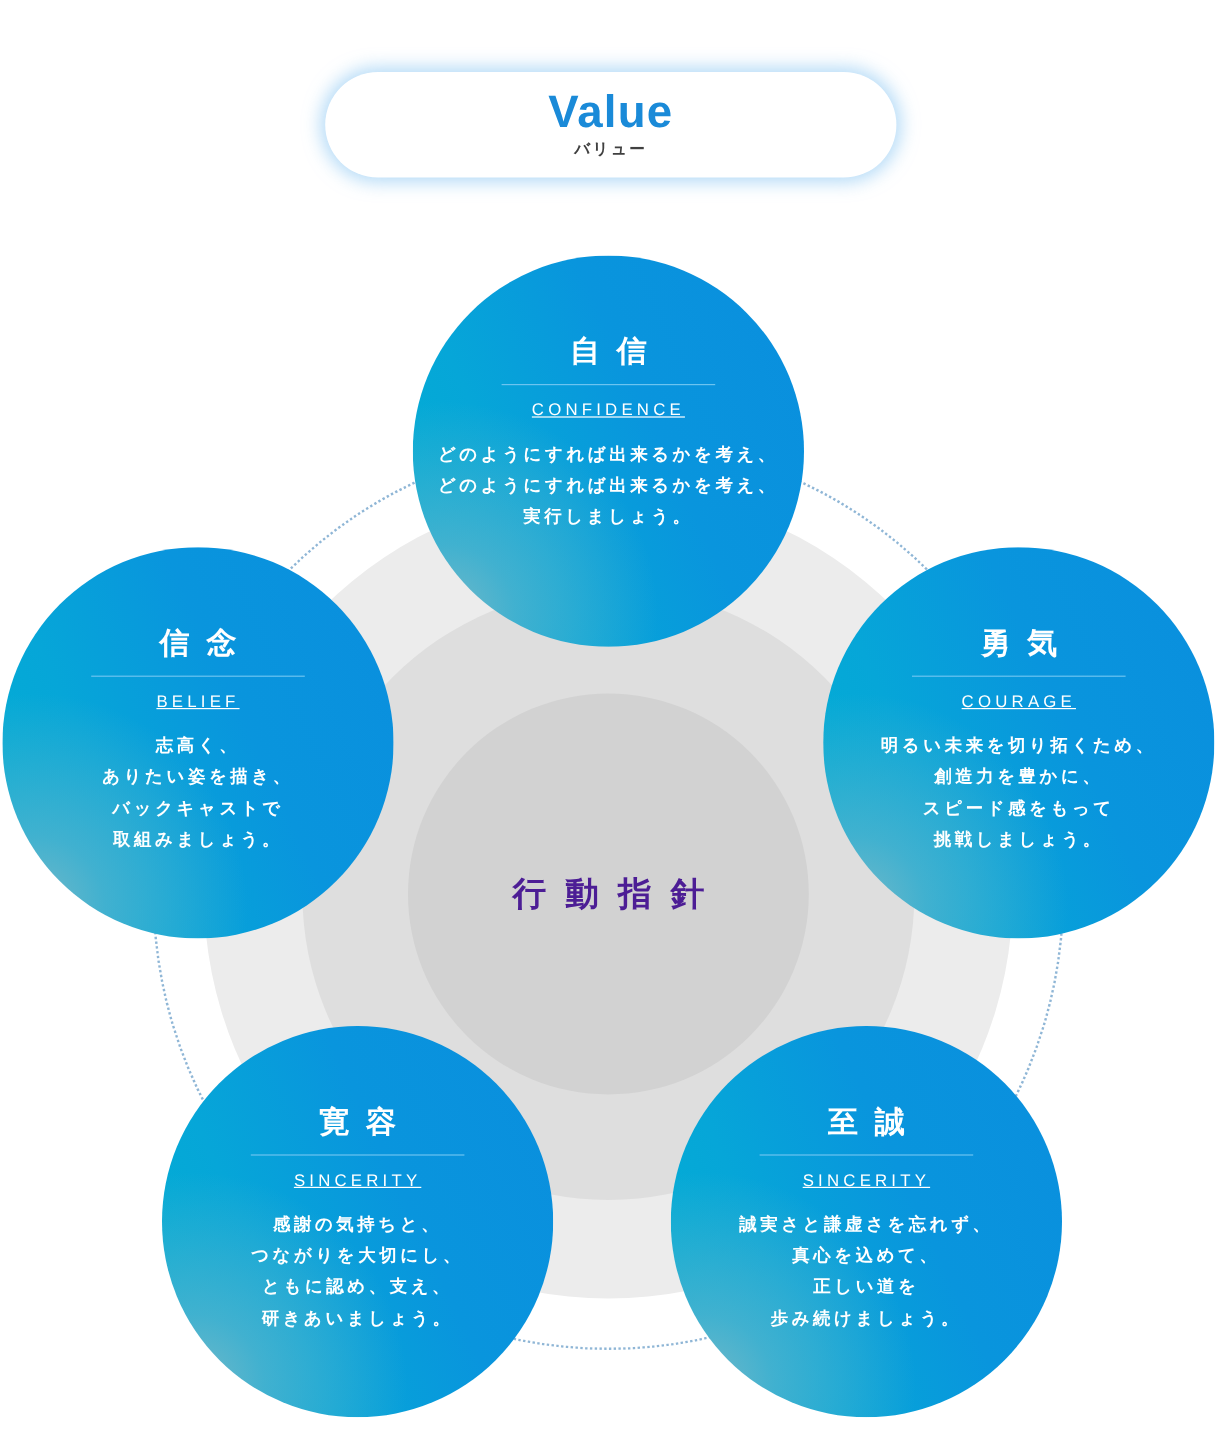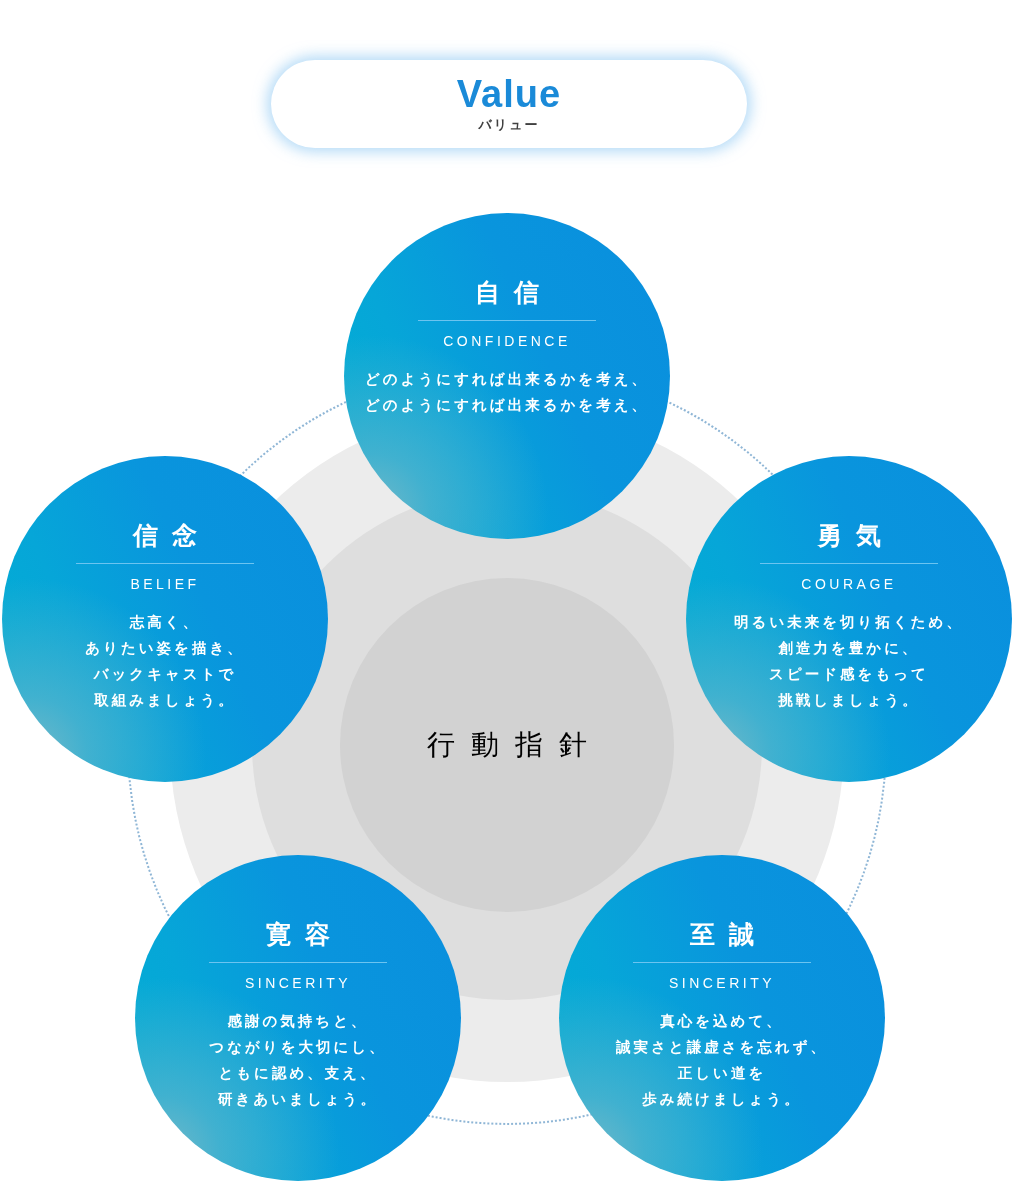--- a/index.html
+++ b/index.html
@@ -15,33 +15,33 @@
       font-size: 38px; letter-spacing: 1px; line-height: 40px; }
     .header-sub { color: #404040; font-weight: 700; font-size: 13px; letter-spacing: 2px; line-height: 18px; margin-top: 2px; }
 
     .bg { position: absolute; border-radius: 50%; }
     .dotted { position: absolute; left: 127px; top: 365px; width: 760px; height: 760px; border-radius: 50%;
       border: 2px dotted #8fb6d6; box-sizing: border-box; }
     .ring-outer { left: 170px; top: 408px; width: 674px; height: 674px; background: #ececec; }
     .ring-mid { left: 252px; top: 490px; width: 510px; height: 510px; background: #dedede; }
     .ring-inner { left: 340px; top: 578px; width: 334px; height: 334px; background: #d2d2d2;
       display: flex; align-items: center; justify-content: center; }
-    .center-label { font-size: 28px; letter-spacing: 16px; color: #000000; padding-left: 16px; font-weight: 400; }
+    .center-label { font-size: 28px; letter-spacing: 16px; color: #4c1d95; padding-left: 16px; font-weight: 700; }
 
     .value-circle {
       position: absolute; width: 326px; height: 326px; border-radius: 50%;
       background:
         radial-gradient(circle at 8% 92%, rgba(120,185,200,0.95) 0%, rgba(90,180,205,0.7) 14%, rgba(0,170,210,0.0) 42%),
         linear-gradient(65deg, #00b0d2 0%, #06a6d8 30%, #0995dd 60%, #0a8ede 100%);
       color: #fff; display: flex; flex-direction: column; align-items: center;
       text-align: center; box-sizing: border-box; padding-top: 64px;
     }
     .vc-title { font-size: 25px; font-weight: 700; letter-spacing: 14px; padding-left: 14px; line-height: 32px; }
     .vc-rule { width: 178px; height: 1px; background: #6cc4f0; margin-top: 11px; }
-    .vc-en { font-family: "Liberation Sans", sans-serif; font-size: 14px; letter-spacing: 3.5px; margin-top: 11px; line-height: 18px; }
+    .vc-en { font-family: "Liberation Sans", sans-serif; font-size: 14px; letter-spacing: 3.5px; margin-top: 11px; line-height: 18px; text-decoration: underline; }
     .vc-body { font-size: 14.5px; font-weight: 700; letter-spacing: 3px; line-height: 26px; margin-top: 16px; }
     .vc-body div { white-space: nowrap; }
   </style>
 </head>
 <body>
 
 <div class="header-pill">
   <div class="header-title">Value</div>
   <div class="header-sub">バリュー</div>
 </div>
@@ -53,20 +53,21 @@
   <div class="center-label">行動指針</div>
 </div>
 
 <div class="value-circle" style="left:344px; top:213px;">
   <div class="vc-title">自信</div>
   <div class="vc-rule"></div>
   <div class="vc-en">CONFIDENCE</div>
   <div class="vc-body">
     <div>どのようにすれば出来るかを考え、</div>
     <div>どのようにすれば出来るかを考え、</div>
+    <div>実行しましょう。</div>
   </div>
 </div>
 
 <div class="value-circle" style="left:2px; top:456px;">
   <div class="vc-title">信念</div>
   <div class="vc-rule"></div>
   <div class="vc-en">BELIEF</div>
   <div class="vc-body">
     <div>志高く、</div>
     <div>ありたい姿を描き、</div>
@@ -97,18 +98,18 @@
     <div>ともに認め、支え、</div>
     <div>研きあいましょう。</div>
   </div>
 </div>
 
 <div class="value-circle" style="left:559px; top:855px;">
   <div class="vc-title">至誠</div>
   <div class="vc-rule"></div>
   <div class="vc-en">SINCERITY</div>
   <div class="vc-body">
+    <div>誠実さと謙虚さを忘れず、</div>
     <div>真心を込めて、</div>
-    <div>誠実さと謙虚さを忘れず、</div>
     <div>正しい道を</div>
     <div>歩み続けましょう。</div>
   </div>
 </div>
 
 </body></html>

